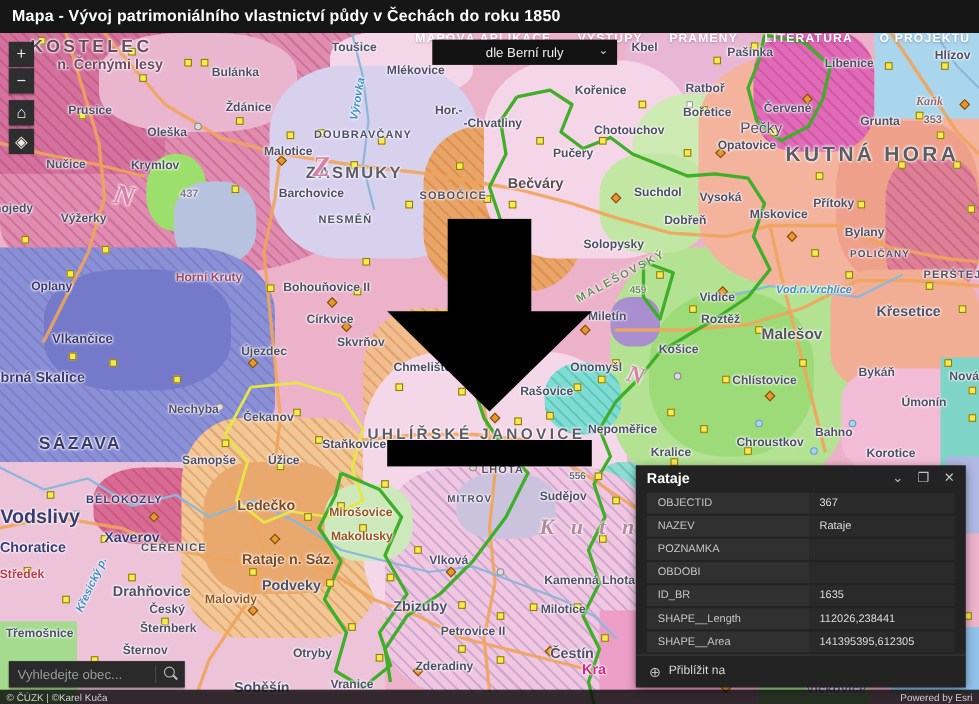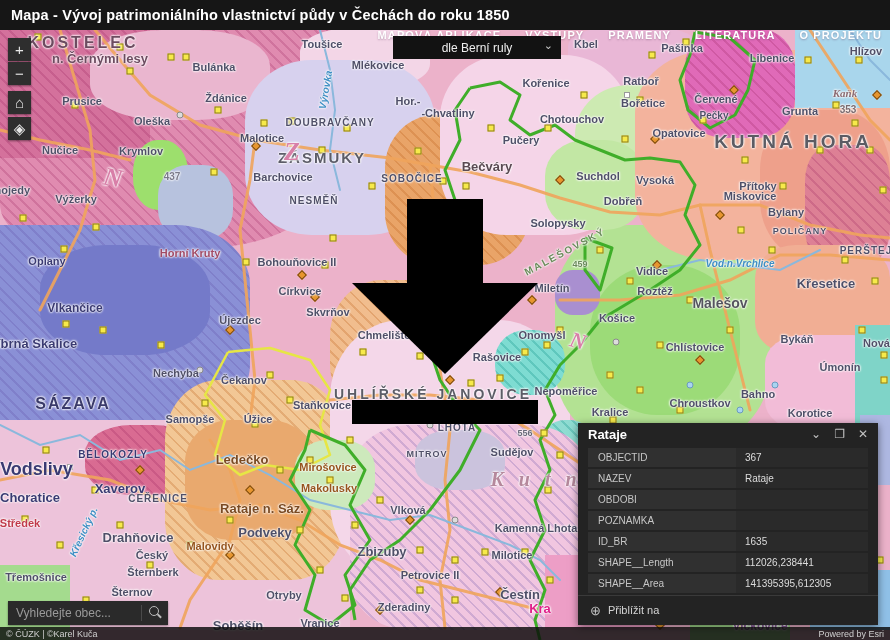--- a/index.html
+++ b/index.html
@@ -314,34 +314,34 @@
         <span class="mlbl" style="left: 82px; top: 101px; font-size: 11px; color: rgb(79, 79, 104); font-weight: 600; transform: translate(-50%, -50%);">Prusice</span>
         <span class="mlbl" style="left: 641px; top: 81px; font-size: 11px; color: rgb(79, 79, 104); font-weight: 600; transform: translate(-50%, -50%);">Ratboř</span>
         <span class="mlbl" style="left: 546px; top: 83px; font-size: 11px; color: rgb(79, 79, 104); font-weight: 600; transform: translate(-50%, -50%);">Kořenice</span>
         <span class="mlbl" style="left: 643px; top: 103px; font-size: 11px; color: rgb(79, 79, 104); font-weight: 600; transform: translate(-50%, -50%);">Bořetice</span>
         <span class="mlbl" style="left: 408px; top: 101px; font-size: 11px; color: rgb(79, 79, 104); font-weight: 600; transform: translate(-50%, -50%);">Hor.-</span>
         <span class="mlbl" style="left: 448px; top: 113px; font-size: 11px; color: rgb(79, 79, 104); font-weight: 600; transform: translate(-50%, -50%);">-Chvatliny</span>
         <span class="mlbl" style="left: 330px; top: 123px; font-size: 10px; color: rgb(79, 79, 104); font-weight: 600; letter-spacing: 1px; transform: translate(-50%, -50%);">DOUBRAVČANY</span>
         <span class="mlbl" style="left: 152px; top: 121px; font-size: 11px; color: rgb(79, 79, 104); font-weight: 600; transform: translate(-50%, -50%);">Oleška</span>
         <span class="mlbl" style="left: 262px; top: 138px; font-size: 11px; color: rgb(79, 79, 104); font-weight: 600; transform: translate(-50%, -50%);">Malotice</span>
         <span class="mlbl" style="left: 716px; top: 99px; font-size: 11px; color: rgb(79, 79, 104); font-weight: 600; transform: translate(-50%, -50%);">Červené</span>
-        <span class="mlbl" style="left: 714px; top: 116px; font-size: 10px; color: rgb(79, 79, 104); font-weight: 700; transform: translate(-50%, -50%);">Pečky</span>
+        <span class="mlbl" style="left: 692px; top: 116px; font-size: 14px; color: rgb(79, 79, 104); font-weight: 400; transform: translate(-50%, -50%);">Pečky</span>
         <span class="mlbl" style="left: 800px; top: 111px; font-size: 11px; color: rgb(79, 79, 104); font-weight: 600; transform: translate(-50%, -50%);">Grunta</span>
         <span class="mlbl" style="left: 845px; top: 93px; font-size: 11px; color: rgb(138, 106, 114); font-weight: 600; font-style: italic; font-family: &quot;Liberation Serif&quot;, serif; transform: translate(-50%, -50%);">Kaňk</span>
         <span class="mlbl" style="left: 848px; top: 110px; font-size: 10px; color: rgb(122, 106, 110); font-weight: 600; transform: translate(-50%, -50%);">353</span>
         <span class="mlbl" style="left: 793px; top: 141px; font-size: 19px; color: rgb(92, 92, 100); font-weight: 700; letter-spacing: 3px; transform: translate(-50%, -50%);">KUTNÁ HORA</span>
         <span class="mlbl" style="left: 322px; top: 157px; font-size: 15px; color: rgb(92, 92, 104); font-weight: 700; letter-spacing: 2px; transform: translate(-50%, -50%);">ZÁSMUKY</span>
         <span class="mlbl" style="left: 467px; top: 166px; font-size: 13px; color: rgb(90, 74, 82); font-weight: 700; transform: translate(-50%, -50%); padding-left: 40px;">Bečváry</span>
         <span class="mlbl" style="left: 412px; top: 179px; font-size: 10px; color: rgb(79, 79, 104); font-weight: 600; letter-spacing: 1px; transform: translate(-50%, -50%);">SOBOČICE</span>
         <span class="mlbl" style="left: 141px; top: 151px; font-size: 11px; color: rgb(79, 79, 104); font-weight: 600; transform: translate(-50%, -50%);">Krymlov</span>
         <span class="mlbl" style="left: 60px; top: 150px; font-size: 11px; color: rgb(79, 79, 104); font-weight: 600; transform: translate(-50%, -50%);">Nučice</span>
         <span class="mlbl" style="left: 283px; top: 177px; font-size: 11px; color: rgb(79, 79, 104); font-weight: 600; transform: translate(-50%, -50%);">Barchovice</span>
         <span class="mlbl" style="left: 598px; top: 176px; font-size: 11px; color: rgb(79, 79, 104); font-weight: 600; transform: translate(-50%, -50%);">Suchdol</span>
         <span class="mlbl" style="left: 655px; top: 180px; font-size: 11px; color: rgb(79, 79, 104); font-weight: 600; transform: translate(-50%, -50%);">Vysoká</span>
-        <span class="mlbl" style="left: 750px; top: 196px; font-size: 11px; color: rgb(79, 79, 104); font-weight: 600; transform: translate(-50%, -50%);">Miskovice</span>
+        <span class="mlbl" style="left: 708px; top: 196px; font-size: 11px; color: rgb(79, 79, 104); font-weight: 600; transform: translate(-50%, -50%);">Miskovice</span>
         <span class="mlbl" style="left: 758px; top: 186px; font-size: 11px; color: rgb(79, 79, 104); font-weight: 600; transform: translate(-50%, -50%);">Přítoky</span>
         <span class="mlbl" style="left: 623px; top: 201px; font-size: 11px; color: rgb(79, 79, 104); font-weight: 600; transform: translate(-50%, -50%);">Dobřeň</span>
         <span class="mlbl" style="left: 786px; top: 212px; font-size: 11px; color: rgb(79, 79, 104); font-weight: 600; transform: translate(-50%, -50%);">Bylany</span>
         <span class="mlbl" style="left: 800px; top: 231px; font-size: 9px; color: rgb(79, 79, 104); font-weight: 600; letter-spacing: 1px; transform: translate(-50%, -50%);">POLIČANY</span>
         <span class="mlbl" style="left: 878px; top: 251px; font-size: 10px; color: rgb(79, 79, 104); font-weight: 600; letter-spacing: 1px; transform: translate(-50%, -50%);">PERŠTEJNEC</span>
         <span class="mlbl" style="left: 314px; top: 201px; font-size: 10px; color: rgb(79, 79, 104); font-weight: 600; letter-spacing: 1px; transform: translate(-50%, -50%);">NESMĚŇ</span>
         <span class="mlbl" style="left: 572px; top: 119px; font-size: 11px; color: rgb(79, 79, 104); font-weight: 600; transform: translate(-50%, -50%);">Chotouchov</span>
         <span class="mlbl" style="left: 679px; top: 133px; font-size: 11px; color: rgb(79, 79, 104); font-weight: 600; transform: translate(-50%, -50%);">Opatovice</span>
         <span class="mlbl" style="left: 521px; top: 140px; font-size: 11px; color: rgb(79, 79, 104); font-weight: 600; transform: translate(-50%, -50%);">Pučery</span>
         <span class="mlbl" style="left: 172px; top: 177px; font-size: 10px; color: rgb(122, 122, 138); font-weight: 600; transform: translate(-50%, -50%);">437</span>
@@ -478,25 +478,25 @@
     <div class="ptable">
         <div class="prow">
           <div class="plabel">OBJECTID</div>
           <div class="pvalue">367</div>
         </div>
         <div class="prow">
           <div class="plabel">NAZEV</div>
           <div class="pvalue">Rataje</div>
         </div>
         <div class="prow">
+          <div class="plabel">POZNAMKA</div>
+          <div class="pvalue"></div>
+        </div>
+        <div class="prow">
           <div class="plabel">OBDOBI</div>
-          <div class="pvalue"></div>
-        </div>
-        <div class="prow">
-          <div class="plabel">POZNAMKA</div>
           <div class="pvalue"></div>
         </div>
         <div class="prow">
           <div class="plabel">ID_BR</div>
           <div class="pvalue">1635</div>
         </div>
         <div class="prow">
           <div class="plabel">SHAPE__Length</div>
           <div class="pvalue">112026,238441</div>
         </div>

